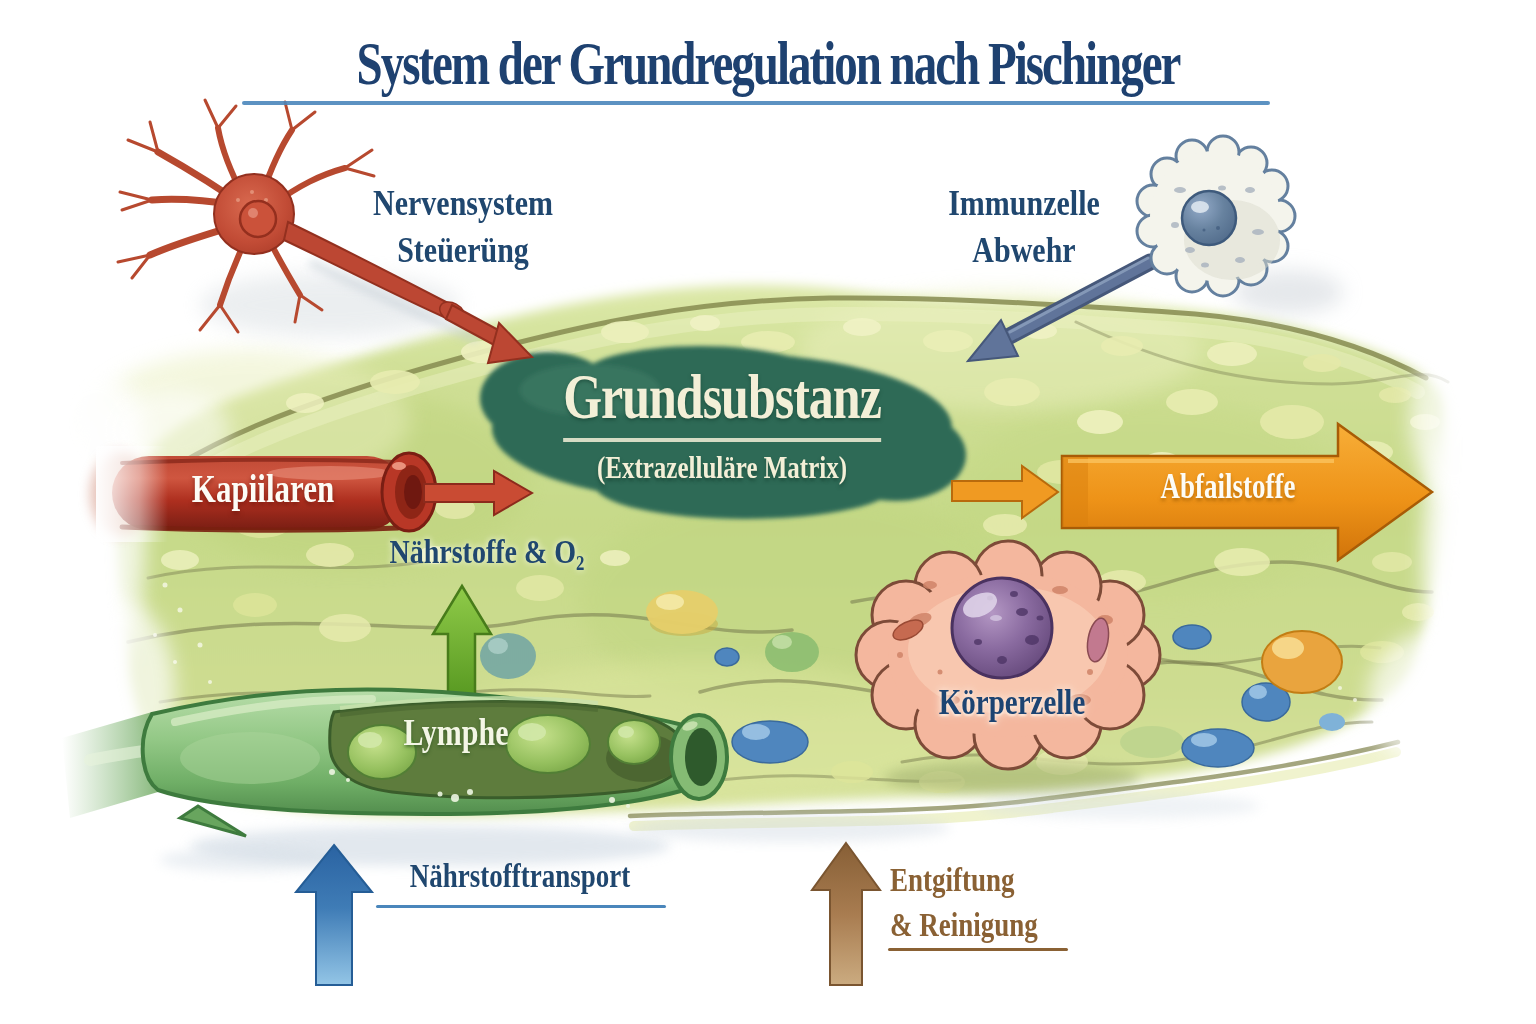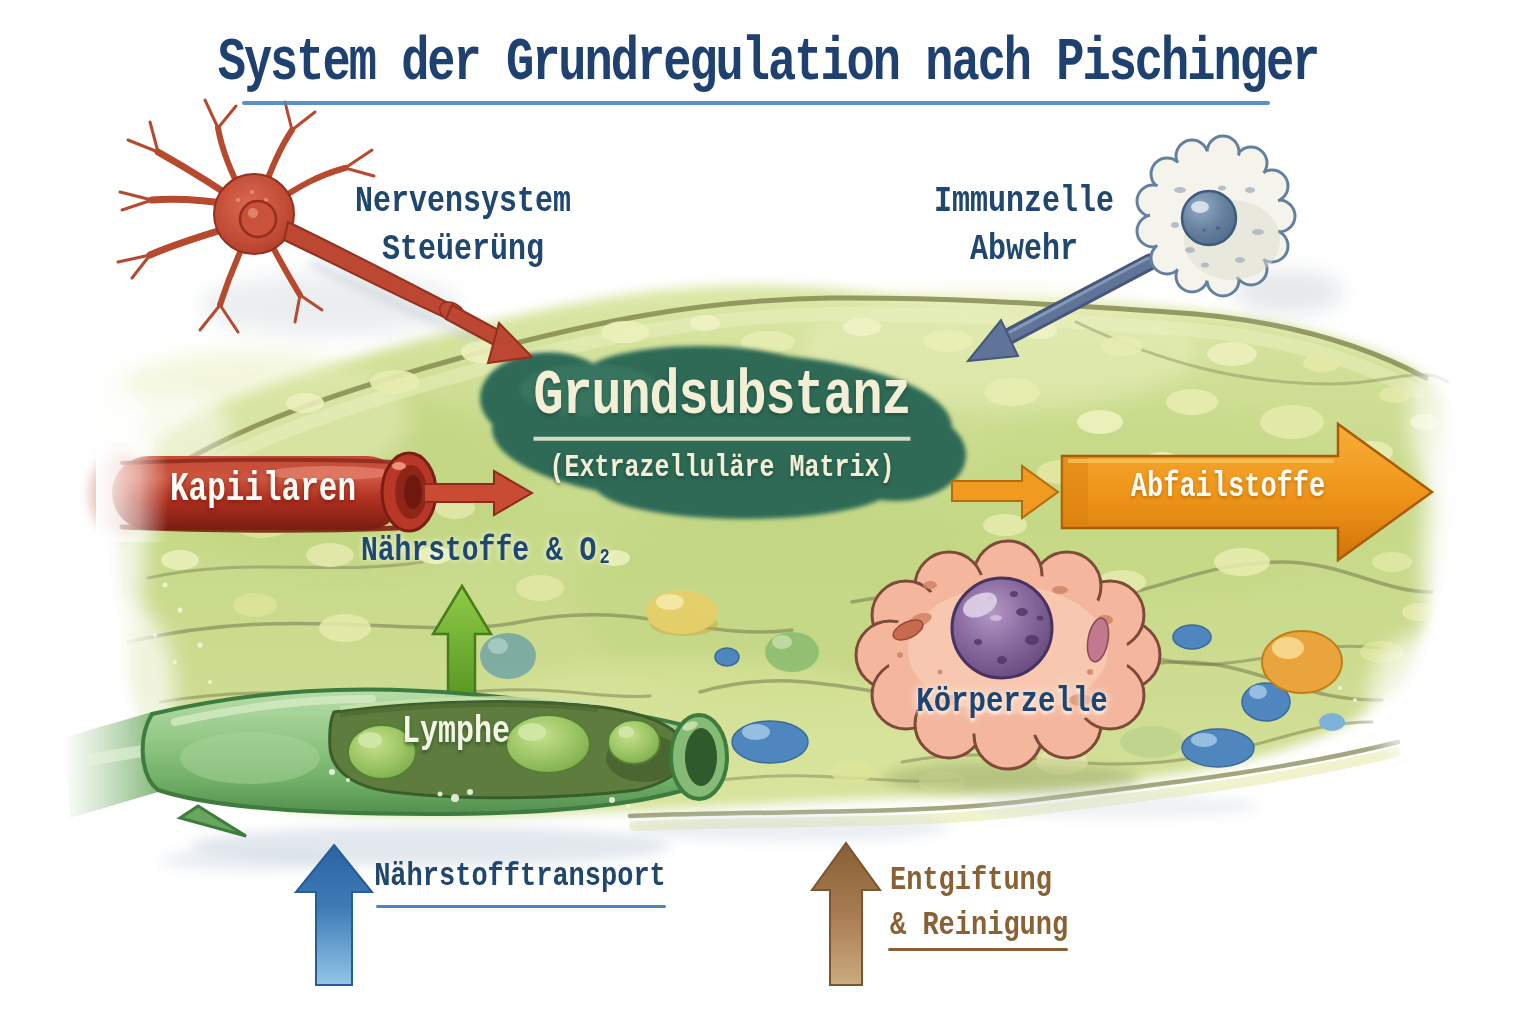--- a/index.html
+++ b/index.html
@@ -1,17 +1,17 @@
 <!DOCTYPE html>
 <html><head>
 <meta charset="utf-8">
 <style>
   html,body{margin:0;padding:0;background:#fff;}
   .stage{position:relative;width:1536px;height:1024px;background:#ffffff;overflow:hidden;
-         font-family:Liberation Mono, monospace;}
+         font-family:Liberation Serif, serif;}
   .stage svg{position:absolute;left:0;top:0;}
   .label{position:absolute;font-weight:bold;white-space:nowrap;transform-origin:center top;}
   .lbl-center{transform:translateX(-50%) scaleY(1.22);text-align:center;}
   .title{left:50%;top:28px;font-size:47px;letter-spacing:-2px;color:#1e4170;
          transform:translateX(-50%) scaleY(1.3);}
   .title-underline{position:absolute;left:242px;top:101px;width:1028px;height:4px;
          background:#4a86bb;border-radius:2px;opacity:.9;}
   .nerv{left:463px;top:178px;font-size:30px;line-height:1.3;color:#20476f;}
   .immun{left:1024px;top:178px;font-size:30px;line-height:1.3;color:#20476f;}
   .grund{left:722px;top:360px;color:#f3efd7;transform:translateX(-50%) scaleY(1.26);text-align:center;}

